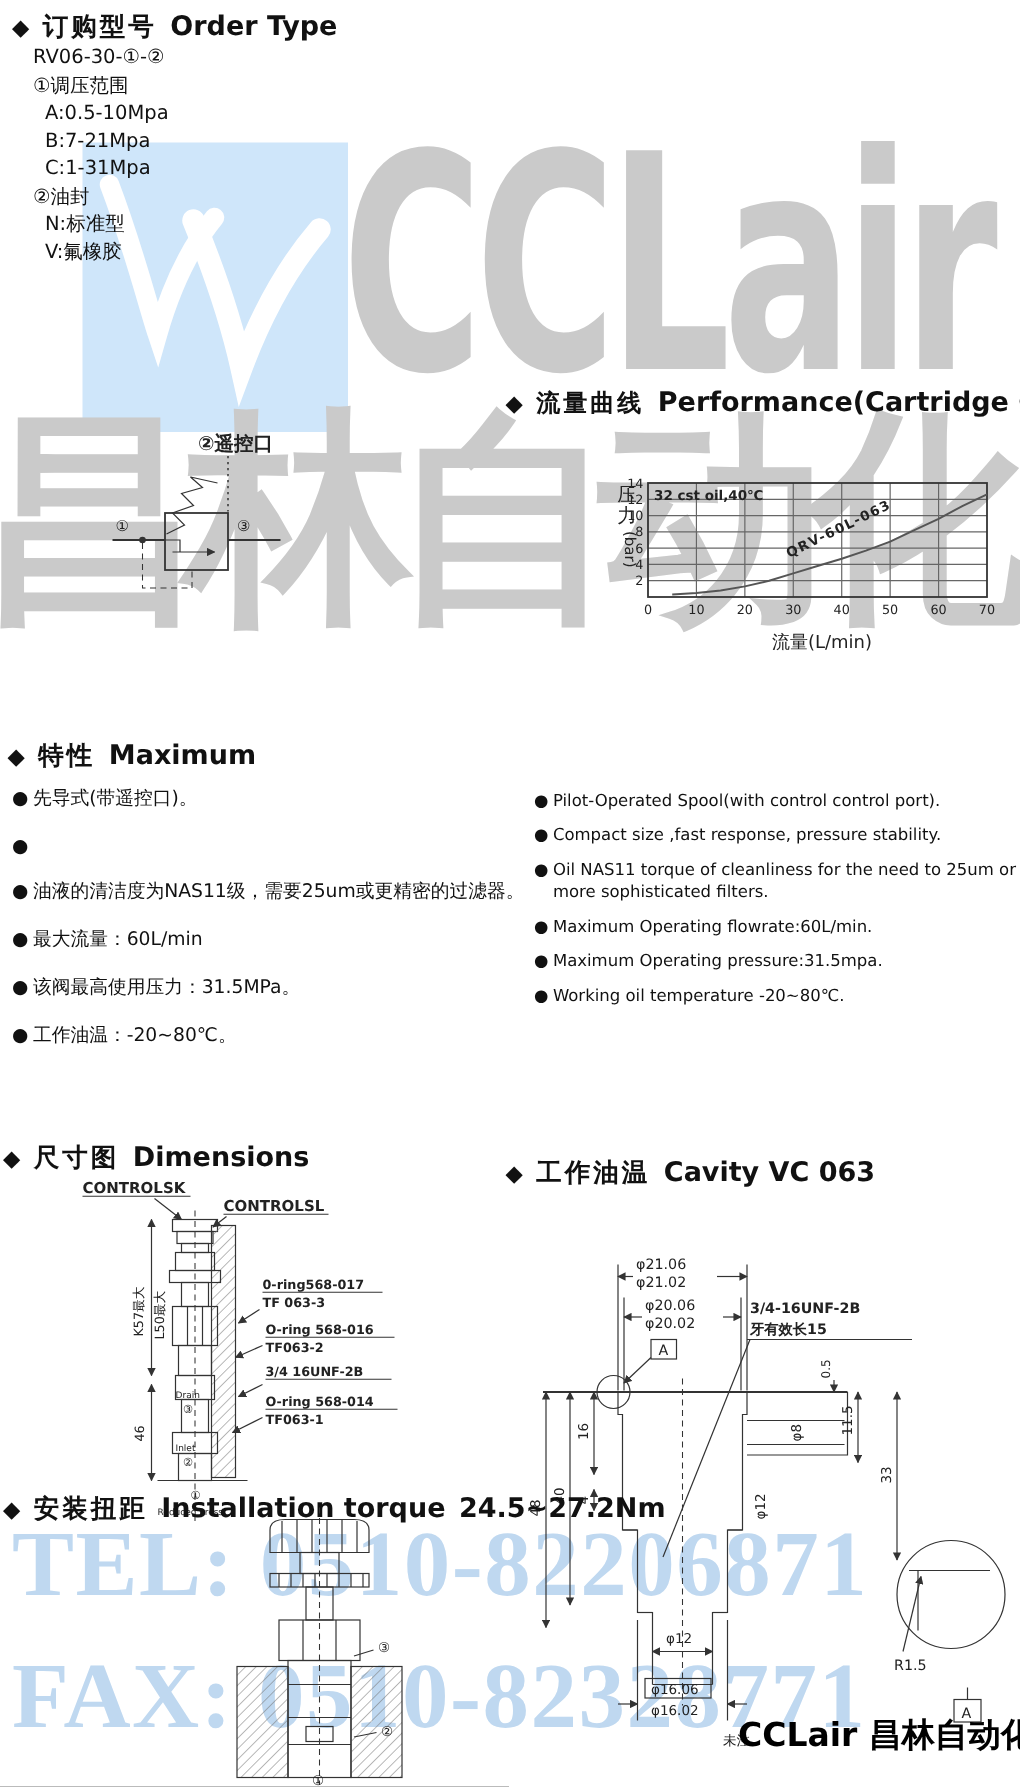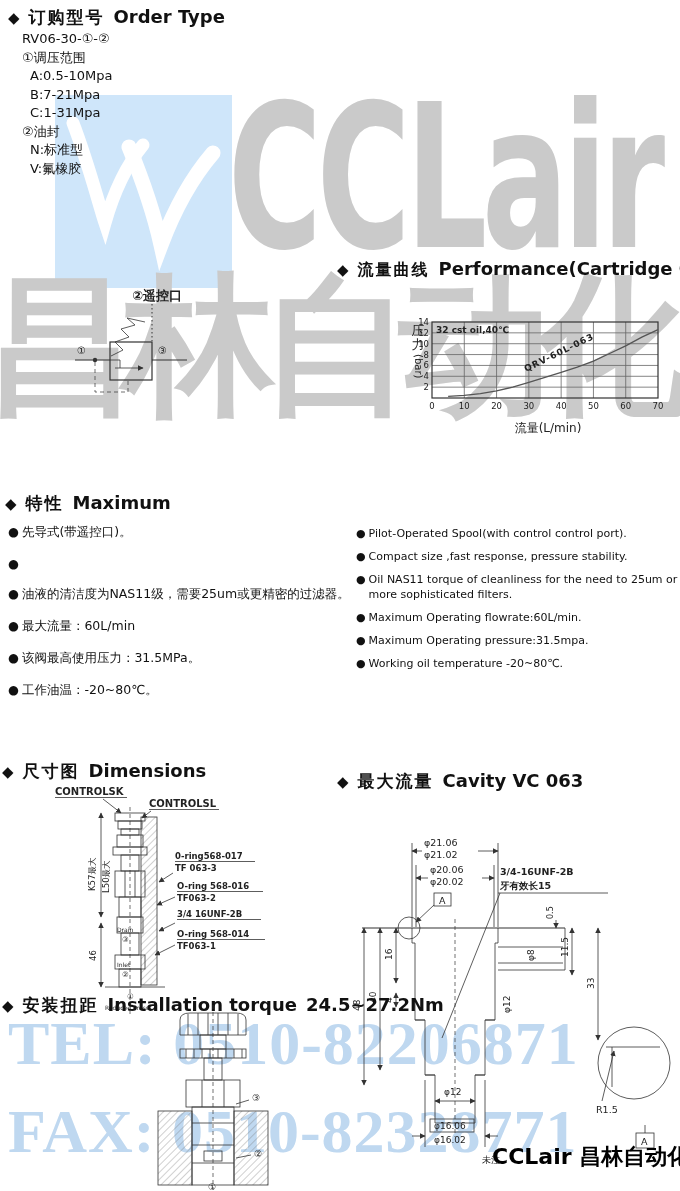--- a/index.html
+++ b/index.html
@@ -263,21 +263,21 @@
       <line x1="170" y1="140" x2="154" y2="148" class="thin" marker-end="url(#ar)"></line>
       <text x="172" y="154">O-ring 568-014</text>
       <line x1="172" y1="156.5" x2="260" y2="156.5" class="thin"></line>
       <text x="172" y="166">TF063-1</text>
       <line x1="170" y1="162" x2="150" y2="172" class="thin" marker-end="url(#ar)"></line>
     </g>
   </svg>
 
   <div class="abs ct hd" style="left:337px;top:770px;">
     <span class="dm">◆</span>
-    <span class="cnh">最大流量</span>
+    <span class="cnh">工作油温</span>
     <span class="enh">Cavity VC 063</span>
   </div>
   <svg class="abs ct" style="left:350px;top:835px;" width="330" height="330" viewBox="0 0 330 330">
     <g font-size="9.5">
       <text x="74" y="11">φ21.06</text>
       <text x="74" y="23">φ21.02</text>
       <line x1="62" y1="8" x2="62" y2="92" class="thin"></line>
       <line x1="148" y1="8" x2="148" y2="92" class="thin"></line>
       <line x1="62" y1="16" x2="72" y2="16" class="thin" marker-start="url(#ar)"></line>
       <line x1="128" y1="16" x2="148" y2="16" class="thin" marker-end="url(#ar)"></line>

